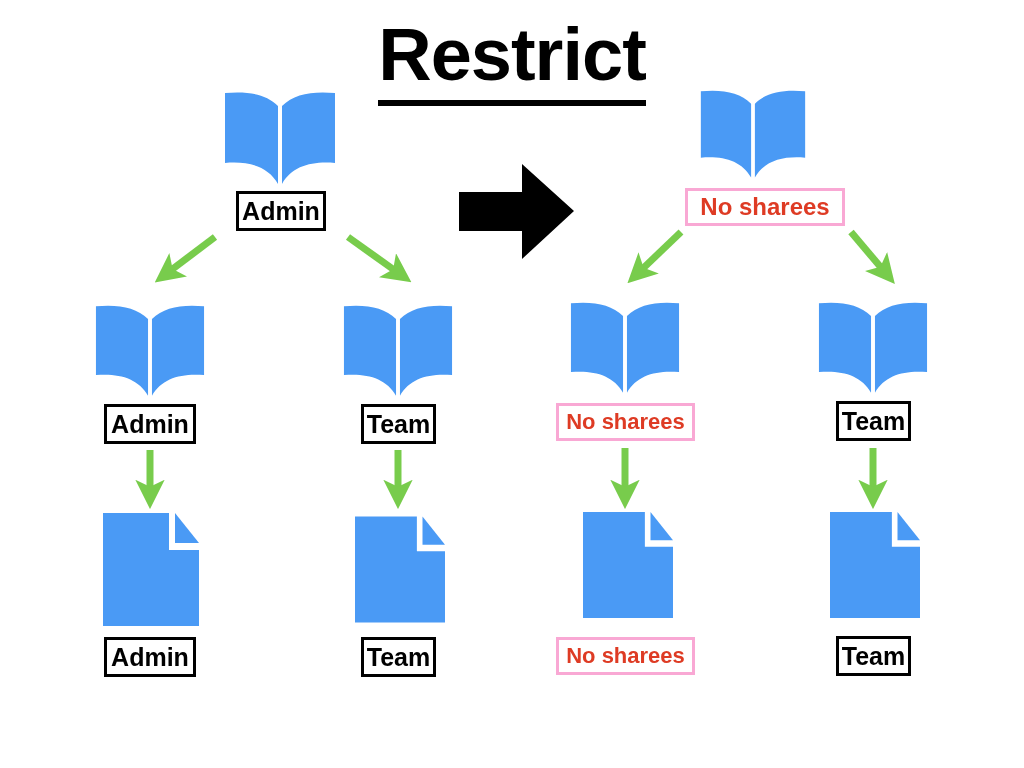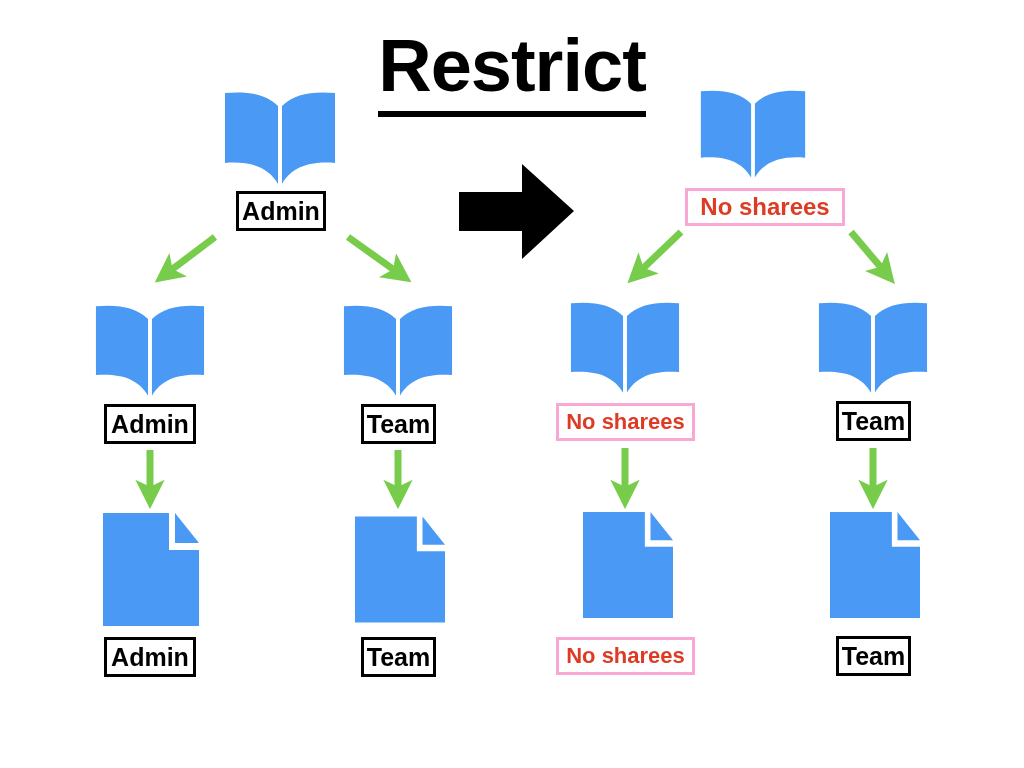--- a/index.html
+++ b/index.html
@@ -25,21 +25,20 @@
     left: 0;
     top: 18px;
     width: 1024px;
     text-align: center;
     font-family: "Liberation Sans", sans-serif;
     font-size: 74px;
     font-weight: bold;
     color: #000000;
     letter-spacing: -1px;
     line-height: 1.0;
-    margin-top: 11px;
   }
   .title span.u {
     border-bottom: 6px solid #000000;
     padding-bottom: 4px;
   }
 
   
   .node {
     position: absolute;
   }

